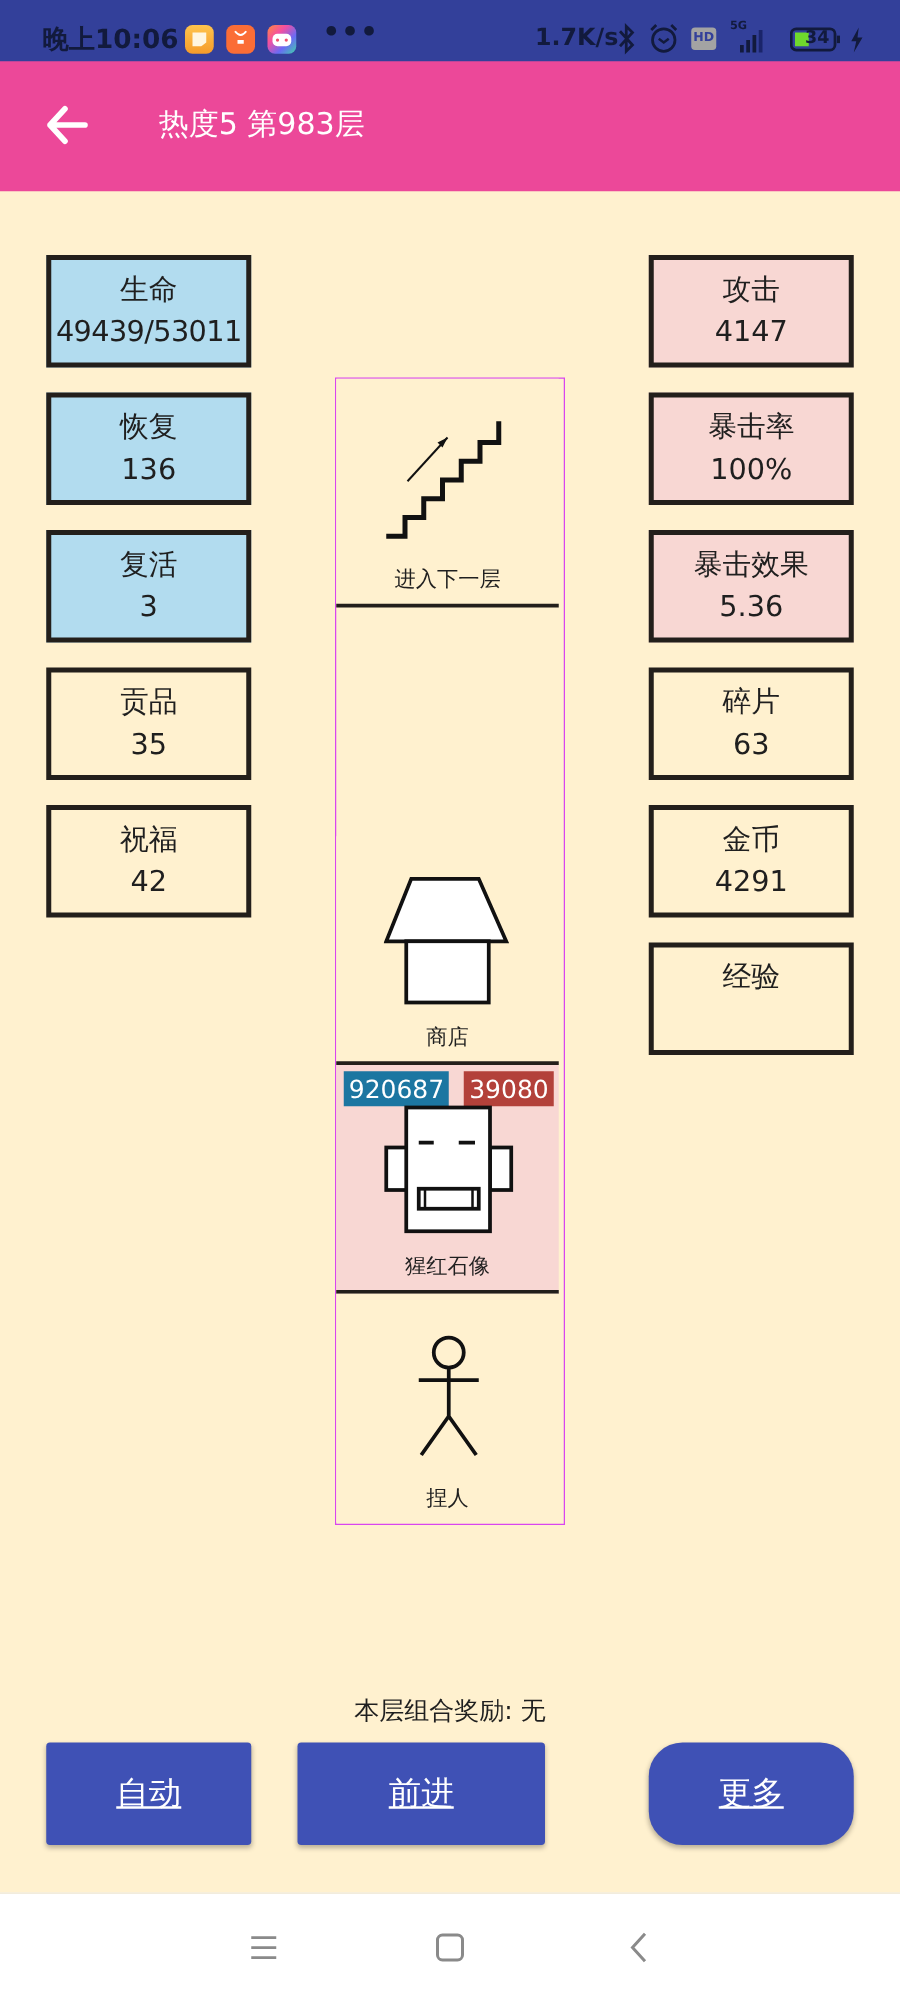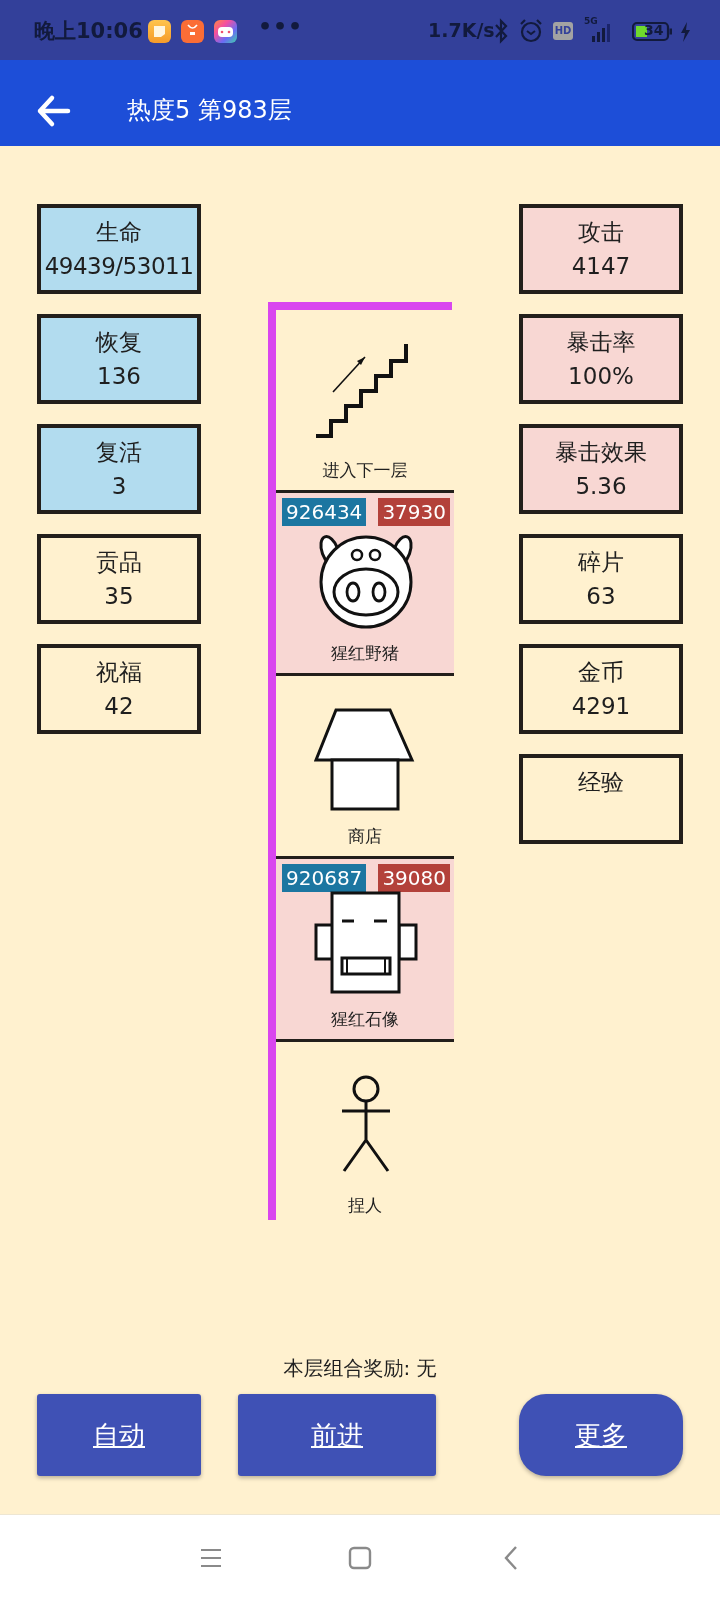--- a/index.html
+++ b/index.html
@@ -6,31 +6,31 @@
   html, body { width: 720px; height: 1600px; overflow: hidden; }
   body { font-family: "DejaVu Sans", "Liberation Sans", sans-serif; background: #fff1cf; position: relative; color: #1f1f1f; }
 
   .status-bar { position: absolute; left: 0; top: 0; width: 720px; height: 64px; background: #33409a; color: #121a3d; }
   .status-bar .time { position: absolute; left: 34px; top: 17px; font-size: 21px; font-weight: bold; }
   .app-ic { position: absolute; top: 20px; width: 23px; height: 23px; border-radius: 6px; }
   .status-bar .dots { position: absolute; left: 258px; top: 14px; font-size: 22px; font-weight: bold; letter-spacing: 1px; }
   .status-bar .speed { position: absolute; left: 428px; top: 19px; font-size: 19px; font-weight: bold; }
   .sb-icon { position: absolute; top: 18px; }
 
-  .app-bar { position: absolute; left: 0; top: 60px; width: 720px; height: 86px; background: #1d4ed8; }
+  .app-bar { position: absolute; left: 0; top: 49px; width: 720px; height: 104px; background: #ec4899; }
   .back-btn { position: absolute; left: 30px; top: 30px; width: 50px; height: 42px; cursor: pointer; }
   .app-title { position: absolute; left: 127px; top: 34px; font-size: 24px; color: #ffffff; }
 
   .stat { position: absolute; width: 164px; height: 90px; border: 4px solid #231f1b; text-align: center; font-size: 23px; line-height: 34px; padding-top: 7px; color: #1f1f1f; }
   .stat.blue { background: #b2dcef; }
   .stat.pink { background: #f8d7d3; }
   .stat.plain { background: #fff1cf; }
   .stat .v { display: block; }
 
-  .col { position: absolute; left: 268px; top: 302px; width: 184px; height: 918px; border: 8px solid #d946ef; }
+  .col { position: absolute; left: 268px; top: 302px; width: 184px; height: 918px; border: 1px solid #d946ef; }
   .cell { position: absolute; left: 0; width: 178px; height: 183px; border-bottom: 3px solid #231f1b; }
   .cell.last { border-bottom: none; }
   .cell.enemy { background: #f8d7d3; }
   .cell.neutral { background: #fff1cf; }
   .cell .label { position: absolute; left: 0; width: 100%; bottom: 8px; text-align: center; font-size: 17px; color: #1f1f1f; }
   .cell svg { position: absolute; }
   .hp-badge { position: absolute; left: 6px; top: 5px; background: #1c76a1; color: #ffffff; font-size: 20px; padding: 0 4px; height: 28px; line-height: 28px; }
   .atk-badge { position: absolute; right: 4px; top: 5px; background: #b3413a; color: #ffffff; font-size: 20px; padding: 0 4px; height: 28px; line-height: 28px; }
 
   .combo { position: absolute; left: 0; width: 720px; top: 1355px; text-align: center; font-size: 20px; color: #1f1f1f; }
@@ -162,35 +162,20 @@
 
   <div class="cell neutral" style="top:0;">
     <svg style="left:38px;top:30px;" width="102" height="102" viewBox="0 0 102 102">
       <path d="M2 96 H17 V81 H32 V66 H47 V51 H62 V36 H77 V21 H92 V4" stroke="#111" stroke-width="4" fill="none"></path>
       <path d="M19 52 L51 17" stroke="#111" stroke-width="1.6"></path>
       <path d="M51 17 L43 21 L47 25 Z" fill="#111"></path>
     </svg>
     <span class="label">进入下一层</span>
   </div>
 
-  <div class="cell enemy" style="top:183px;">
-    <span class="hp-badge">926434</span>
-    <span class="atk-badge">37930</span>
-    <svg style="left:40px;top:36px;" width="100" height="100" viewBox="0 0 100 100">
-      <ellipse cx="14" cy="22" rx="8" ry="15" transform="rotate(-20 14 22)" fill="#fff" stroke="#111" stroke-width="3"></ellipse>
-      <ellipse cx="86" cy="22" rx="8" ry="15" transform="rotate(20 86 22)" fill="#fff" stroke="#111" stroke-width="3"></ellipse>
-      <circle cx="50" cy="53" r="45" fill="#fff" stroke="#111" stroke-width="3"></circle>
-      <circle cx="41" cy="26" r="5" fill="#fff" stroke="#111" stroke-width="2.5"></circle>
-      <circle cx="59" cy="26" r="5" fill="#fff" stroke="#111" stroke-width="2.5"></circle>
-      <ellipse cx="50" cy="63" rx="32" ry="23" fill="#fff" stroke="#111" stroke-width="3"></ellipse>
-      <ellipse cx="37" cy="63" rx="6" ry="9" fill="#fff" stroke="#111" stroke-width="2.8"></ellipse>
-      <ellipse cx="63" cy="63" rx="6" ry="9" fill="#fff" stroke="#111" stroke-width="2.8"></ellipse>
-    </svg>
-    <span class="label">猩红野猪</span>
-  </div>
 
   <div class="cell neutral" style="top:366px;">
     <svg style="left:38px;top:32px;" width="104" height="104" viewBox="0 0 104 104">
       <path d="M22 2 H76 L98 52 H2 Z" fill="#fff" stroke="#111" stroke-width="3"></path>
       <rect x="18" y="52" width="66" height="49" fill="#fff" stroke="#111" stroke-width="3"></rect>
     </svg>
     <span class="label">商店</span>
   </div>
 
   <div class="cell enemy" style="top:549px;">

